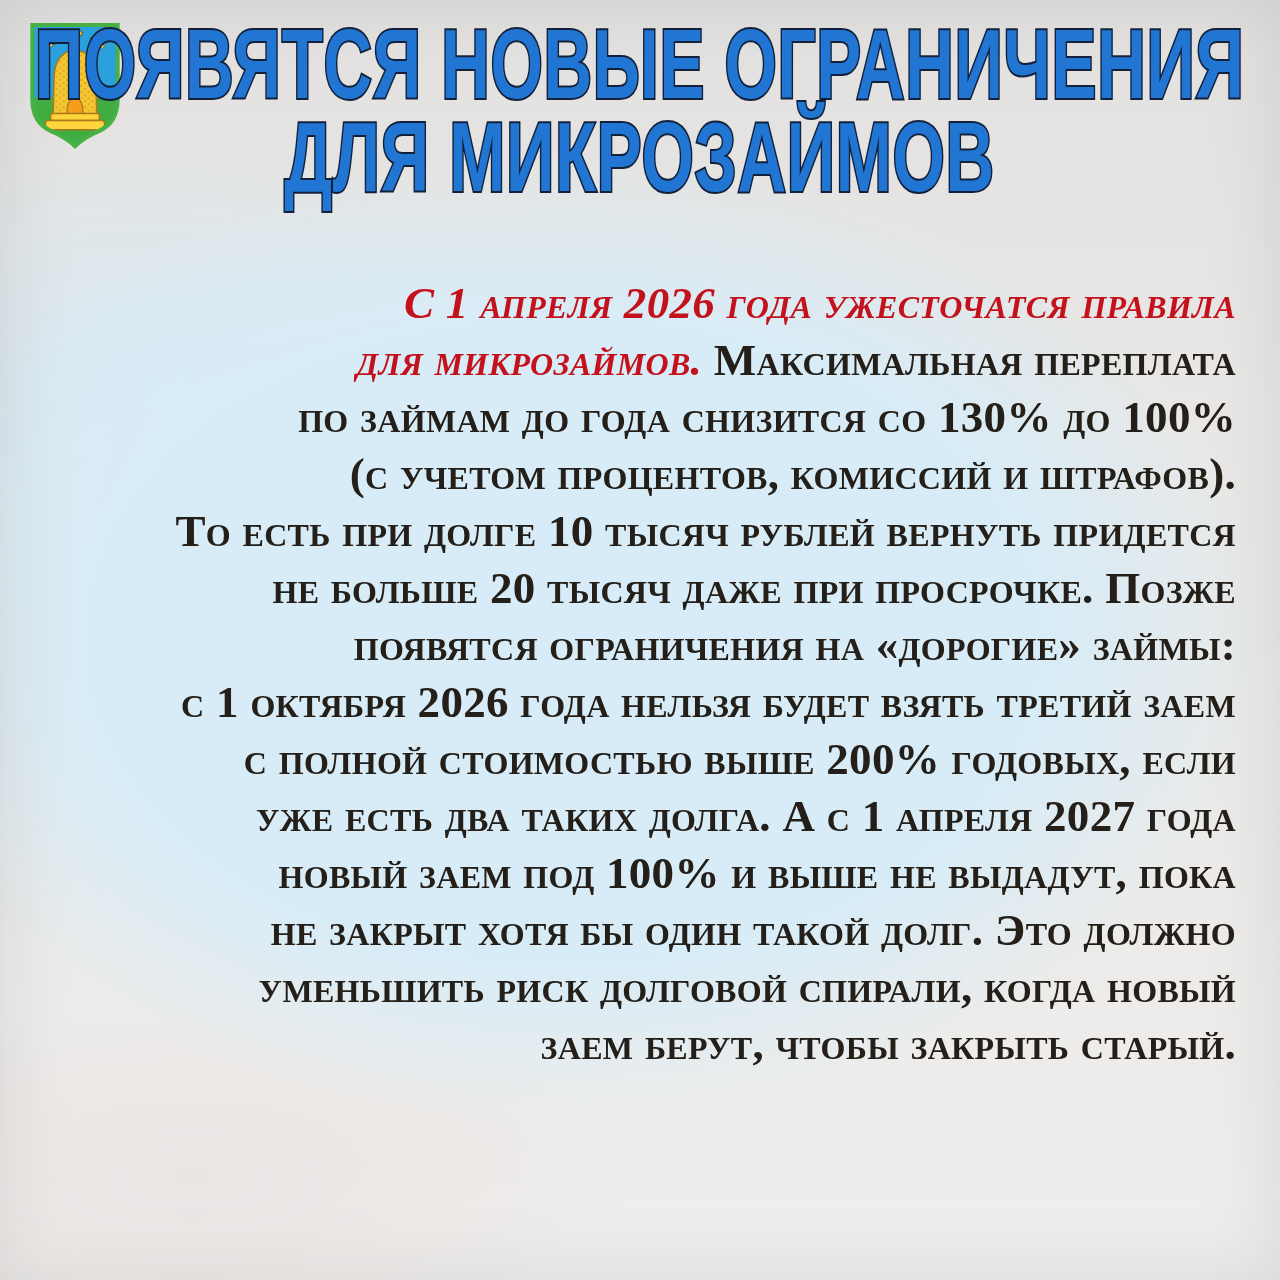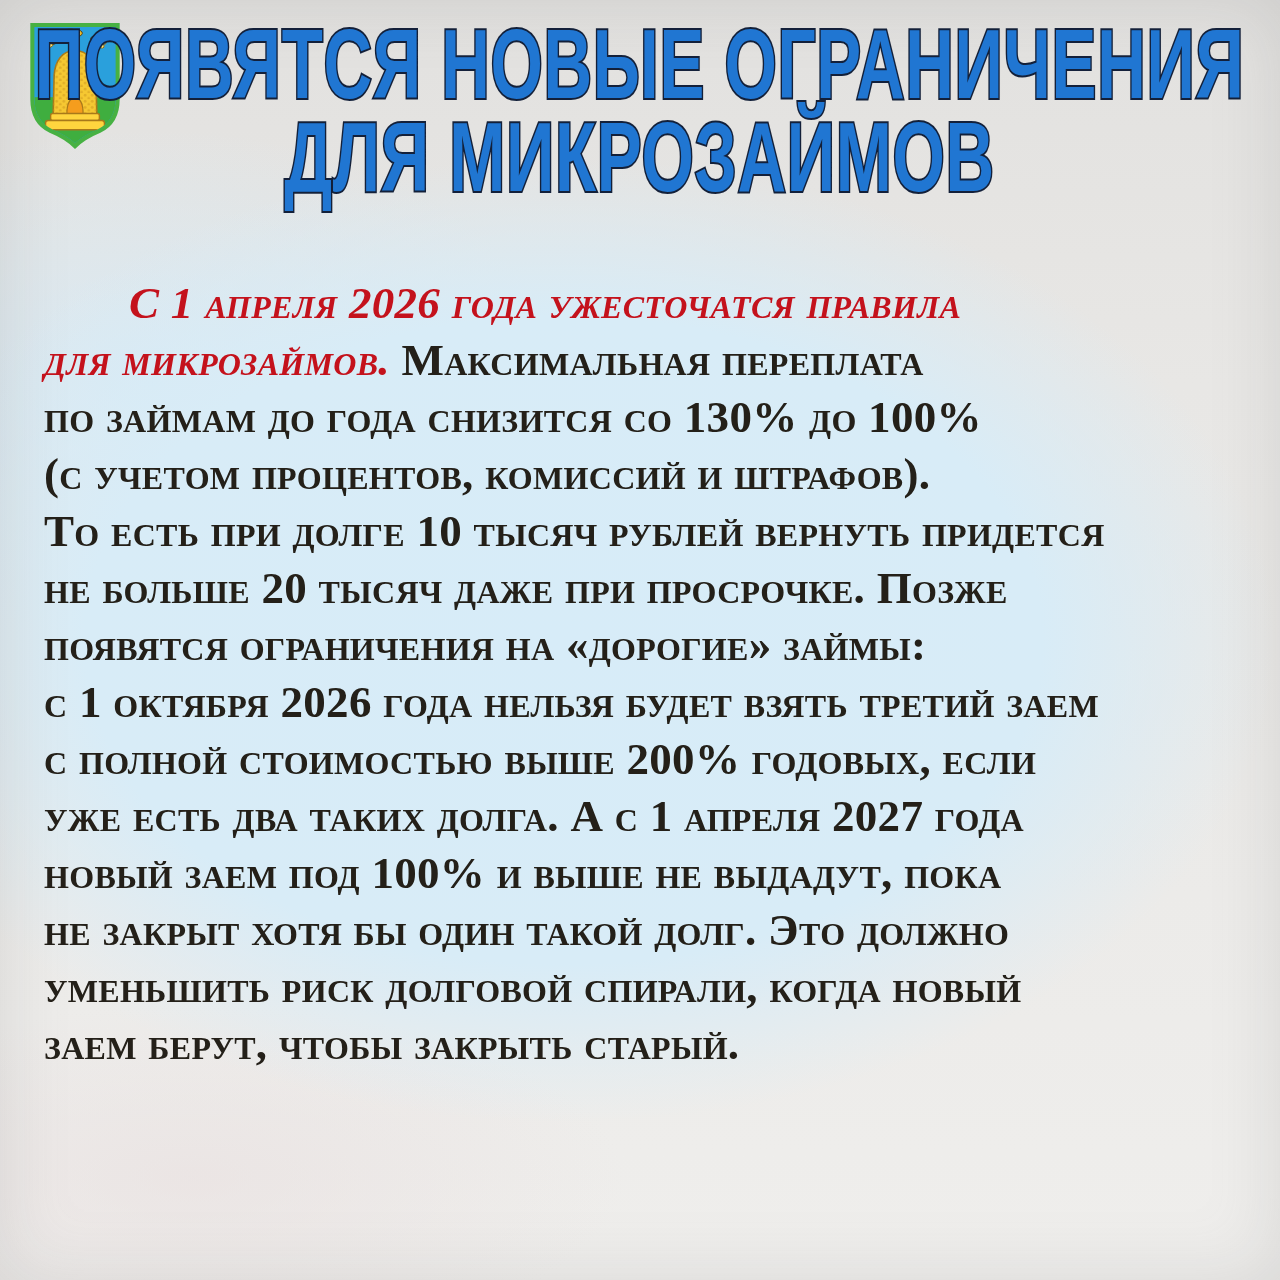--- a/index.html
+++ b/index.html
@@ -31,21 +31,21 @@
     transform-origin:50% 50%;
     font-family:"Liberation Sans","DejaVu Sans",sans-serif;
     font-weight:700;
     font-size:99px;
     letter-spacing:1px;
     color:#2076d2;
     -webkit-text-stroke:4px #14213a;
     paint-order:stroke fill;
     text-shadow:0 0 2px rgba(20,33,58,.55);
   }
-  main{padding:72px 44px 0 44px;}
+  main{padding:72px 44px 0 44px;text-align:right;}
   .body-par{
     margin:0;
     font-weight:700;
     font-size:45px;
     line-height:57px;
     font-variant-caps:small-caps;
     white-space:pre-line;
     text-indent:85px;
     color:#242019;
     letter-spacing:.3px;

